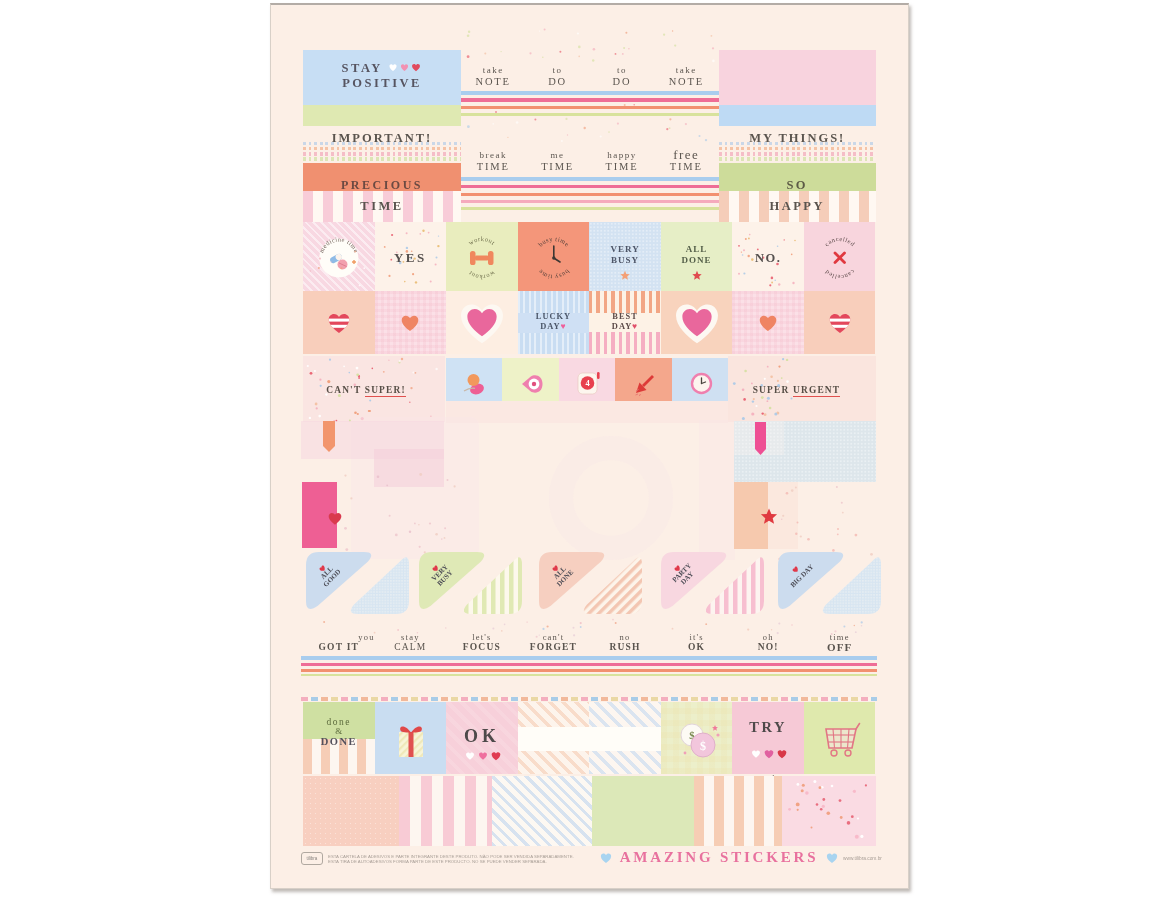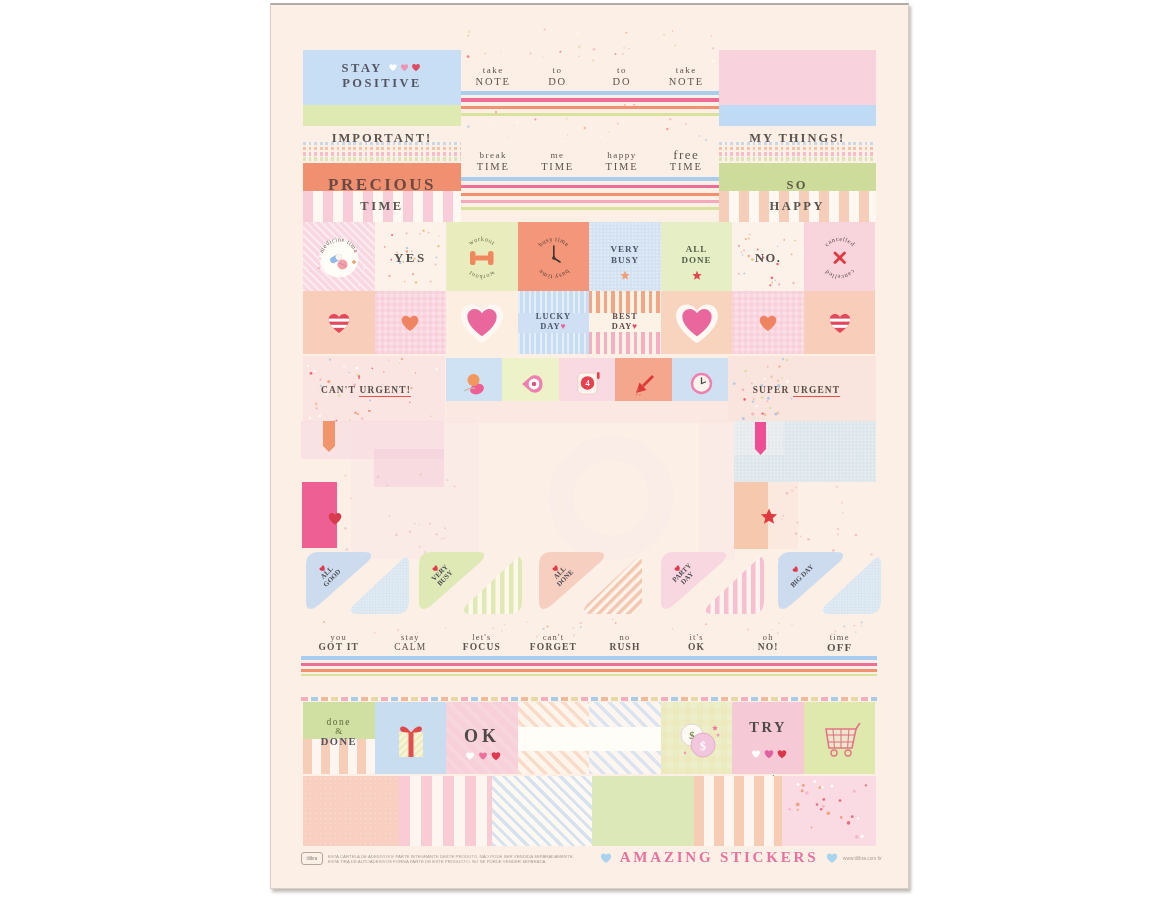--- a/index.html
+++ b/index.html
@@ -46,21 +46,21 @@
     <div class="abs" style="left:32px;top:136.5px;width:158px;height:3.6px;background:repeating-linear-gradient(90deg,#b4cde9 0 2.8px, rgba(255,255,255,0.12) 2.8px 5.6px);opacity:.7;"></div>
     <div class="abs" style="left:32px;top:141.8px;width:158px;height:3.6px;background:repeating-linear-gradient(90deg,#f2b08b 0 2.8px, rgba(255,255,255,0.12) 2.8px 5.6px);opacity:.7;"></div>
     <div class="abs" style="left:32px;top:147.1px;width:158px;height:3.6px;background:repeating-linear-gradient(90deg,#f2a8ba 0 2.8px, rgba(255,255,255,0.12) 2.8px 5.6px);opacity:.7;"></div>
     <div class="abs" style="left:32px;top:152.4px;width:158px;height:3.6px;background:repeating-linear-gradient(90deg,#cfe0a0 0 2.8px, rgba(255,255,255,0.12) 2.8px 5.6px);opacity:.7;"></div>
     <div class="abs" style="left:447.5px;top:136.5px;width:157.5px;height:3.6px;background:repeating-linear-gradient(90deg,#b4cde9 0 2.8px, rgba(255,255,255,0.12) 2.8px 5.6px);opacity:.7;"></div>
     <div class="abs" style="left:447.5px;top:141.8px;width:157.5px;height:3.6px;background:repeating-linear-gradient(90deg,#f2b08b 0 2.8px, rgba(255,255,255,0.12) 2.8px 5.6px);opacity:.7;"></div>
     <div class="abs" style="left:447.5px;top:147.1px;width:157.5px;height:3.6px;background:repeating-linear-gradient(90deg,#f2a8ba 0 2.8px, rgba(255,255,255,0.12) 2.8px 5.6px);opacity:.7;"></div>
     <div class="abs" style="left:447.5px;top:152.4px;width:157.5px;height:3.6px;background:repeating-linear-gradient(90deg,#cfe0a0 0 2.8px, rgba(255,255,255,0.12) 2.8px 5.6px);opacity:.7;"></div>
     <div class="abs" style="left:32px;top:158px;width:158px;height:27.5px;background:#f09070;"></div>
     <div class="abs" style="left:32px;top:185.5px;width:158px;height:31.5px;background:repeating-linear-gradient(90deg,#f8ccd8 0 10px,#fff8f2 10px 20px);"></div>
-    <div class="abs" style="left:32px;top:169.5px;width:158px;text-align:center;"><span class="hdr" style="font-size:17px;letter-spacing:2.5px;color:#6b4a42;">PRECIOUS</span></div>
+    <div class="abs" style="left:32px;top:169.5px;width:158px;text-align:center;"><span class="hdr" style="font-size:12px;letter-spacing:2.5px;color:#6b4a42;">PRECIOUS</span></div>
     <div class="abs" style="left:32px;top:190.5px;width:158px;text-align:center;"><span class="hdr" style="font-size:12.5px;letter-spacing:2.5px;color:#5a544e;">TIME</span></div>
     <div class="abs" style="left:447.5px;top:158px;width:157.5px;height:27.5px;background:#cddc9a;"></div>
     <div class="abs" style="left:447.5px;top:185.5px;width:157.5px;height:31.5px;background:repeating-linear-gradient(90deg,#f5cdb9 0 10px,#fff8f2 10px 20px);"></div>
     <div class="abs" style="left:447.5px;top:169.5px;width:157.5px;text-align:center;"><span class="hdr" style="font-size:12.5px;letter-spacing:2.5px;color:#5c5a46;">SO</span></div>
     <div class="abs" style="left:447.5px;top:190.5px;width:157.5px;text-align:center;"><span class="hdr" style="font-size:12.5px;letter-spacing:2.5px;color:#5a544e;">HAPPY</span></div>
     <div class="abs" style="left:190px;top:145px;width:64.4px;text-align:center;">
       <div class="cap" style="font-size:9px;letter-spacing:1.5px;line-height:10.5px;">break</div>
       <div class="cap" style="font-size:10.5px;letter-spacing:1.8px;line-height:12px;">TIME</div>
     </div>
     <div class="abs" style="left:254.4px;top:145px;width:64.4px;text-align:center;">
@@ -357,21 +357,21 @@
         <line x1="7" y1="24.5" x2="8.5" y2="22"></line>
       </g>
     </svg>
     <svg class="abs" style="left:417.6px;top:366px;" width="25" height="25" viewBox="0 0 25 25">
       <circle cx="12.5" cy="12.5" r="9.5" fill="#fdf4ee" stroke="#ef7fae" stroke-width="2.4"></circle>
       <g stroke="#4a443e" stroke-width="1.3" stroke-linecap="round">
         <line x1="12.5" y1="12.5" x2="12.5" y2="7"></line>
         <line x1="12.5" y1="12.5" x2="16.5" y2="11"></line>
       </g>
     </svg>
-    <div class="abs" style="left:24px;top:374px;width:142px;text-align:center;"><span class="hdr" style="font-size:9.4px;letter-spacing:1.2px;color:#564e46;">CAN'T <span style="border-bottom:1.6px solid #e0504e;padding-bottom:1px;">URGENT!</span></span></div>
+    <div class="abs" style="left:24px;top:374px;width:142px;text-align:center;"><span class="hdr" style="font-size:9.4px;letter-spacing:1.2px;color:#564e46;">CAN'T <span style="border-bottom:1.6px solid #e0504e;padding-bottom:1px;">SUPER!</span></span></div>
     <div class="abs" style="left:448px;top:374px;width:155px;text-align:center;"><span class="hdr" style="font-size:9.4px;letter-spacing:1.2px;color:#564e46;">SUPER <span style="border-bottom:1.6px solid #e0504e;padding-bottom:1px;">URGENT</span></span></div>
     <svg class="abs" style="left:34px;top:352px;" width="70" height="66" viewBox="0 0 70 66">
       <circle cx="2.8" cy="9.0" r="1.1" fill="#ffffff" opacity="0.90"></circle>
       <circle cx="4.9" cy="60.9" r="1.2" fill="#ffffff" opacity="0.90"></circle>
       <circle cx="52.0" cy="11.1" r="1.4" fill="#ffffff" opacity="0.90"></circle>
       <circle cx="6.0" cy="16.3" r="1.4" fill="#e8596a" opacity="0.90"></circle>
       <circle cx="29.2" cy="63.8" r="0.9" fill="#f4aebc" opacity="0.90"></circle>
       <circle cx="52.8" cy="57.0" r="1.1" fill="#f09a76" opacity="0.90"></circle>
       <circle cx="23.8" cy="24.6" r="1.6" fill="#f09a76" opacity="0.90"></circle>
       <circle cx="49.8" cy="27.8" r="1.3" fill="#f4aebc" opacity="0.90"></circle>
@@ -594,21 +594,21 @@
       <circle cx="442.2" cy="12.6" r="1.1" fill="#f2cabc" opacity="0.80"></circle>
       <circle cx="68.6" cy="15.7" r="0.9" fill="#f2cabc" opacity="0.80"></circle>
       <circle cx="471.7" cy="16.1" r="1.1" fill="#e8d0d8" opacity="0.80"></circle>
       <circle cx="366.5" cy="11.7" r="0.9" fill="#f2cabc" opacity="0.80"></circle>
       <circle cx="525.7" cy="16.9" r="1.0" fill="#f0c8ce" opacity="0.80"></circle>
       <circle cx="187.4" cy="11.5" r="1.0" fill="#e8d0d8" opacity="0.80"></circle>
       <circle cx="233.3" cy="18.1" r="0.7" fill="#e8d0d8" opacity="0.80"></circle>
       <circle cx="267.5" cy="10.7" r="1.0" fill="#e8d0d8" opacity="0.80"></circle>
     </svg>
     <div class="abs" style="left:32px;top:627px;width:71.6px;text-align:center;">
-      <div class="cap" style="font-size:8.5px;letter-spacing:1.2px;line-height:10px;">you</div>
+      <div class="cap" style="font-size:8.5px;letter-spacing:1.2px;line-height:10px;text-align:right;">you</div>
       <div class="cap" style="font-size:9.5px;letter-spacing:1.2px;line-height:11px;font-weight:bold;color:#5a544e;">GOT IT</div>
     </div>
     <div class="abs" style="left:103.6px;top:627px;width:71.5px;text-align:center;">
       <div class="cap" style="font-size:8.5px;letter-spacing:1.2px;line-height:10px;">stay</div>
       <div class="cap" style="font-size:9.5px;letter-spacing:1.2px;line-height:11px;font-weight:normal;color:#5a544e;">CALM</div>
     </div>
     <div class="abs" style="left:175.1px;top:627px;width:71.6px;text-align:center;">
       <div class="cap" style="font-size:8.5px;letter-spacing:1.2px;line-height:10px;">let's</div>
       <div class="cap" style="font-size:9.5px;letter-spacing:1.2px;line-height:11px;font-weight:bold;color:#5a544e;">FOCUS</div>
     </div>

